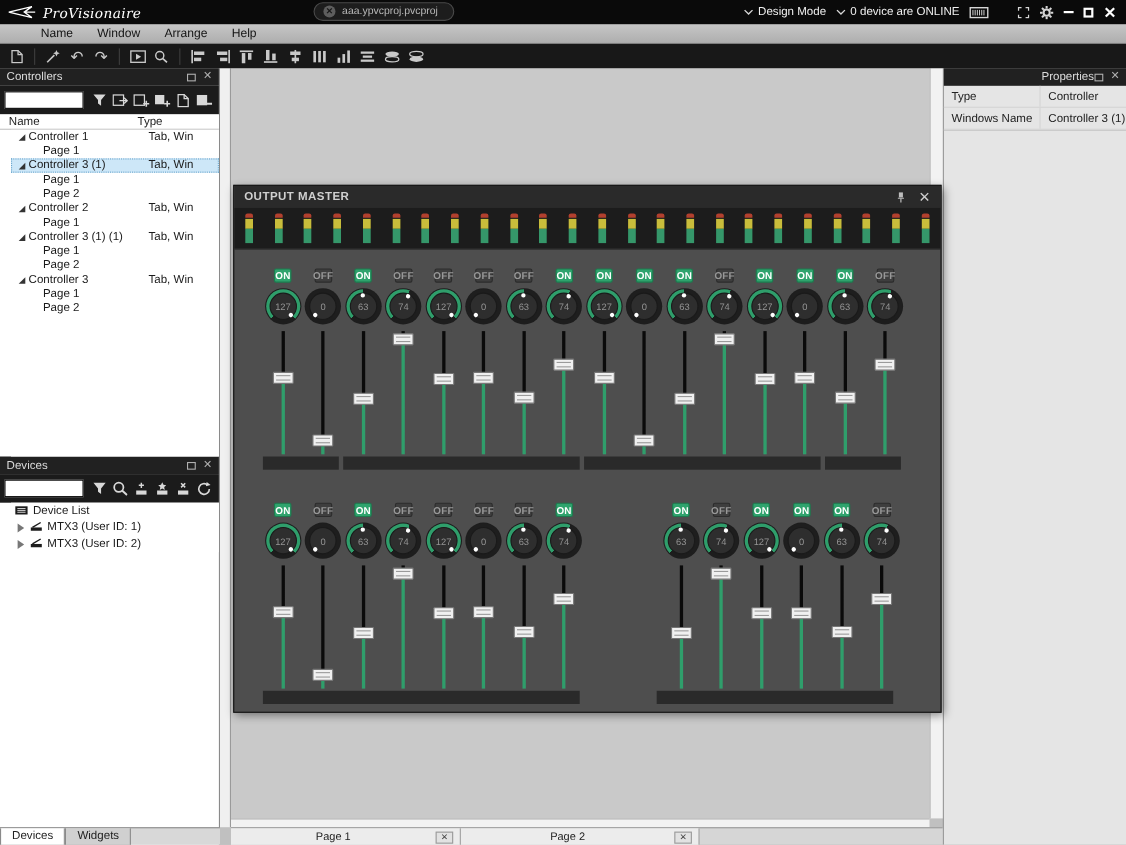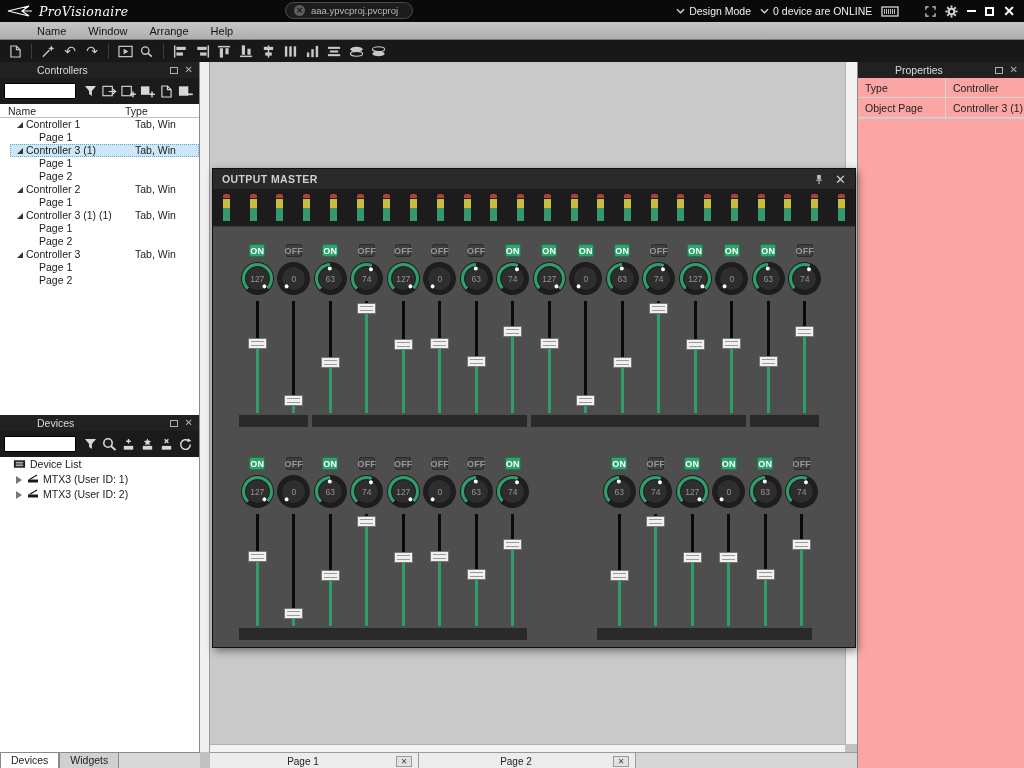--- a/index.html
+++ b/index.html
@@ -25,21 +25,21 @@
   .menu-item { font-size:11px; color:#141414; padding:0 9px; }
 
   
   .apptoolbar { position:absolute; top:40px; left:0; width:1024px; height:22px; background:#181818; display:flex; align-items:center; padding-left:4px; z-index:48; }
   .apptoolbar .tbi { width:22px; height:18px; display:flex; align-items:center; justify-content:center; color:#c9c9c9; font-size:14px; }
   .apptoolbar .sep { width:1px; height:15px; background:#3d3d3d; margin:0 5px; }
 
   
   .leftcol { position:absolute; top:62px; left:0; width:200px; bottom:0; background:#fff; border-right:1px solid #8a8a8a; }
   .panel-header { height:16px; background:#212121; color:#dcdcdc; font-size:10.5px; display:flex; align-items:center; padding:0 6px; }
-  .panel-header .ph-title { flex:1;margin-left:31px; }
+  .panel-header .ph-title { flex:1; }
   .ph-float { width:8px; height:7px; border:1px solid #b0b0b0; margin-right:7px; }
   .ph-close { color:#b0b0b0; font-size:10px; line-height:10px; }
   .panel-toolbar { height:26px; background:#1b1b1b; display:flex; align-items:center; padding:0 4px; gap:1px; }
   .panel-toolbar input { width:72px; height:16px; border:1px solid #000; background:#fff; font-size:10px; padding:0 3px; margin-right:4px; }
   .panel-toolbar .pti { flex:1; display:flex; align-items:center; justify-content:center; color:#d8d8d8; height:22px; }
   .listheader { height:14px; background:#fff; border-bottom:1px solid #c2c2c2; position:relative; font-size:10.5px; color:#1e1e1e; }
   .listheader .lh-name { position:absolute; left:8px; top:1px; }
   .listheader .lh-type { position:absolute; left:125px; top:1px; }
   .tree { position:relative; background:#fff;margin-left:10px; }
   .trow { position:relative; height:13px; font-size:10.5px; color:#1a1a1a; line-height:13px; }
@@ -61,21 +61,21 @@
   .splitter { position:absolute; left:200px; top:62px; width:10px; bottom:16px; background:#f0f0f0; border-right:1px solid #9a9a9a; }
   .canvas { position:absolute; left:210px; top:62px; width:635px; bottom:24px; background:#c9c9c9; }
   .vscroll { position:absolute; left:845px; top:62px; width:12px; bottom:24px; background:#f2f2f2; border-left:1px solid #b0b0b0; z-index:1; }
   .hscroll { position:absolute; left:210px; width:635px; height:8px; bottom:16px; background:#f2f2f2; border-top:1px solid #b0b0b0; z-index:1; }
   .pagetabs { position:absolute; left:210px; width:647px; height:16px; bottom:0; background:#d6d6d6; border-top:1px solid #9a9a9a; display:flex; z-index:2; }
   .ptab { height:16px; background:#ececec; border-right:1px solid #9a9a9a; display:flex; align-items:center; font-size:10px; color:#222; position:relative; }
   .ptab .plabel { flex:1; text-align:center; }
   .ptab .pclose { width:16px; height:11px; border:1px solid #9a9a9a; background:#e2e2e2; font-size:8px; line-height:9px; text-align:center; color:#444; margin-right:6px; }
 
   
-  .rightpanel { position:absolute; left:857px; top:62px; right:0; bottom:0; background:#fca5a5; border-left:1px solid #8a8a8a; }
+  .rightpanel { position:absolute; left:857px; top:62px; right:0; bottom:0; background:#e5e5e5; border-left:1px solid #8a8a8a;text-align:right; }
   .prop-table { border-bottom:1px solid #c8c8c8; }
   .prow { display:grid; grid-template-columns:88px 1fr; height:20px; border-bottom:1px solid #d4d4d4; font-size:10.5px; color:#222; }
   .prow > span { display:flex; align-items:center; padding-left:7px; border-right:1px solid #d4d4d4; }
   .prow > span:last-child { border-right:none; }
 
   
   .omwin { position:absolute; left:212px; top:168px; width:644px; height:480px; background:#4e4e4e; border:1px solid #111; box-shadow:2px 3px 8px rgba(0,0,0,.45); z-index:5; }
   .om-title { height:20px; background:#2a2a2a; display:flex; align-items:center; padding:0 9px; color:#cfcfcf; }
   .om-title .omt { flex:1; font-size:10.5px; font-weight:bold; letter-spacing:.4px; }
   .om-title .ompin { color:#bdbdbd; margin-right:12px; }
@@ -1079,17 +1079,17 @@
     <span class="ph-title">Properties</span>
     <span class="ph-float"></span>
     <span class="ph-close">✕</span>
   </div>
   <div class="prop-table" id="prop-rows">
       <div class="prow">
         <span>Type</span>
         <span>Controller</span>
       </div>
       <div class="prow">
-        <span>Object Page</span>
+        <span>Windows Name</span>
         <span>Controller 3 (1)</span>
       </div>
     </div>
 </div>
 
 </body></html>

